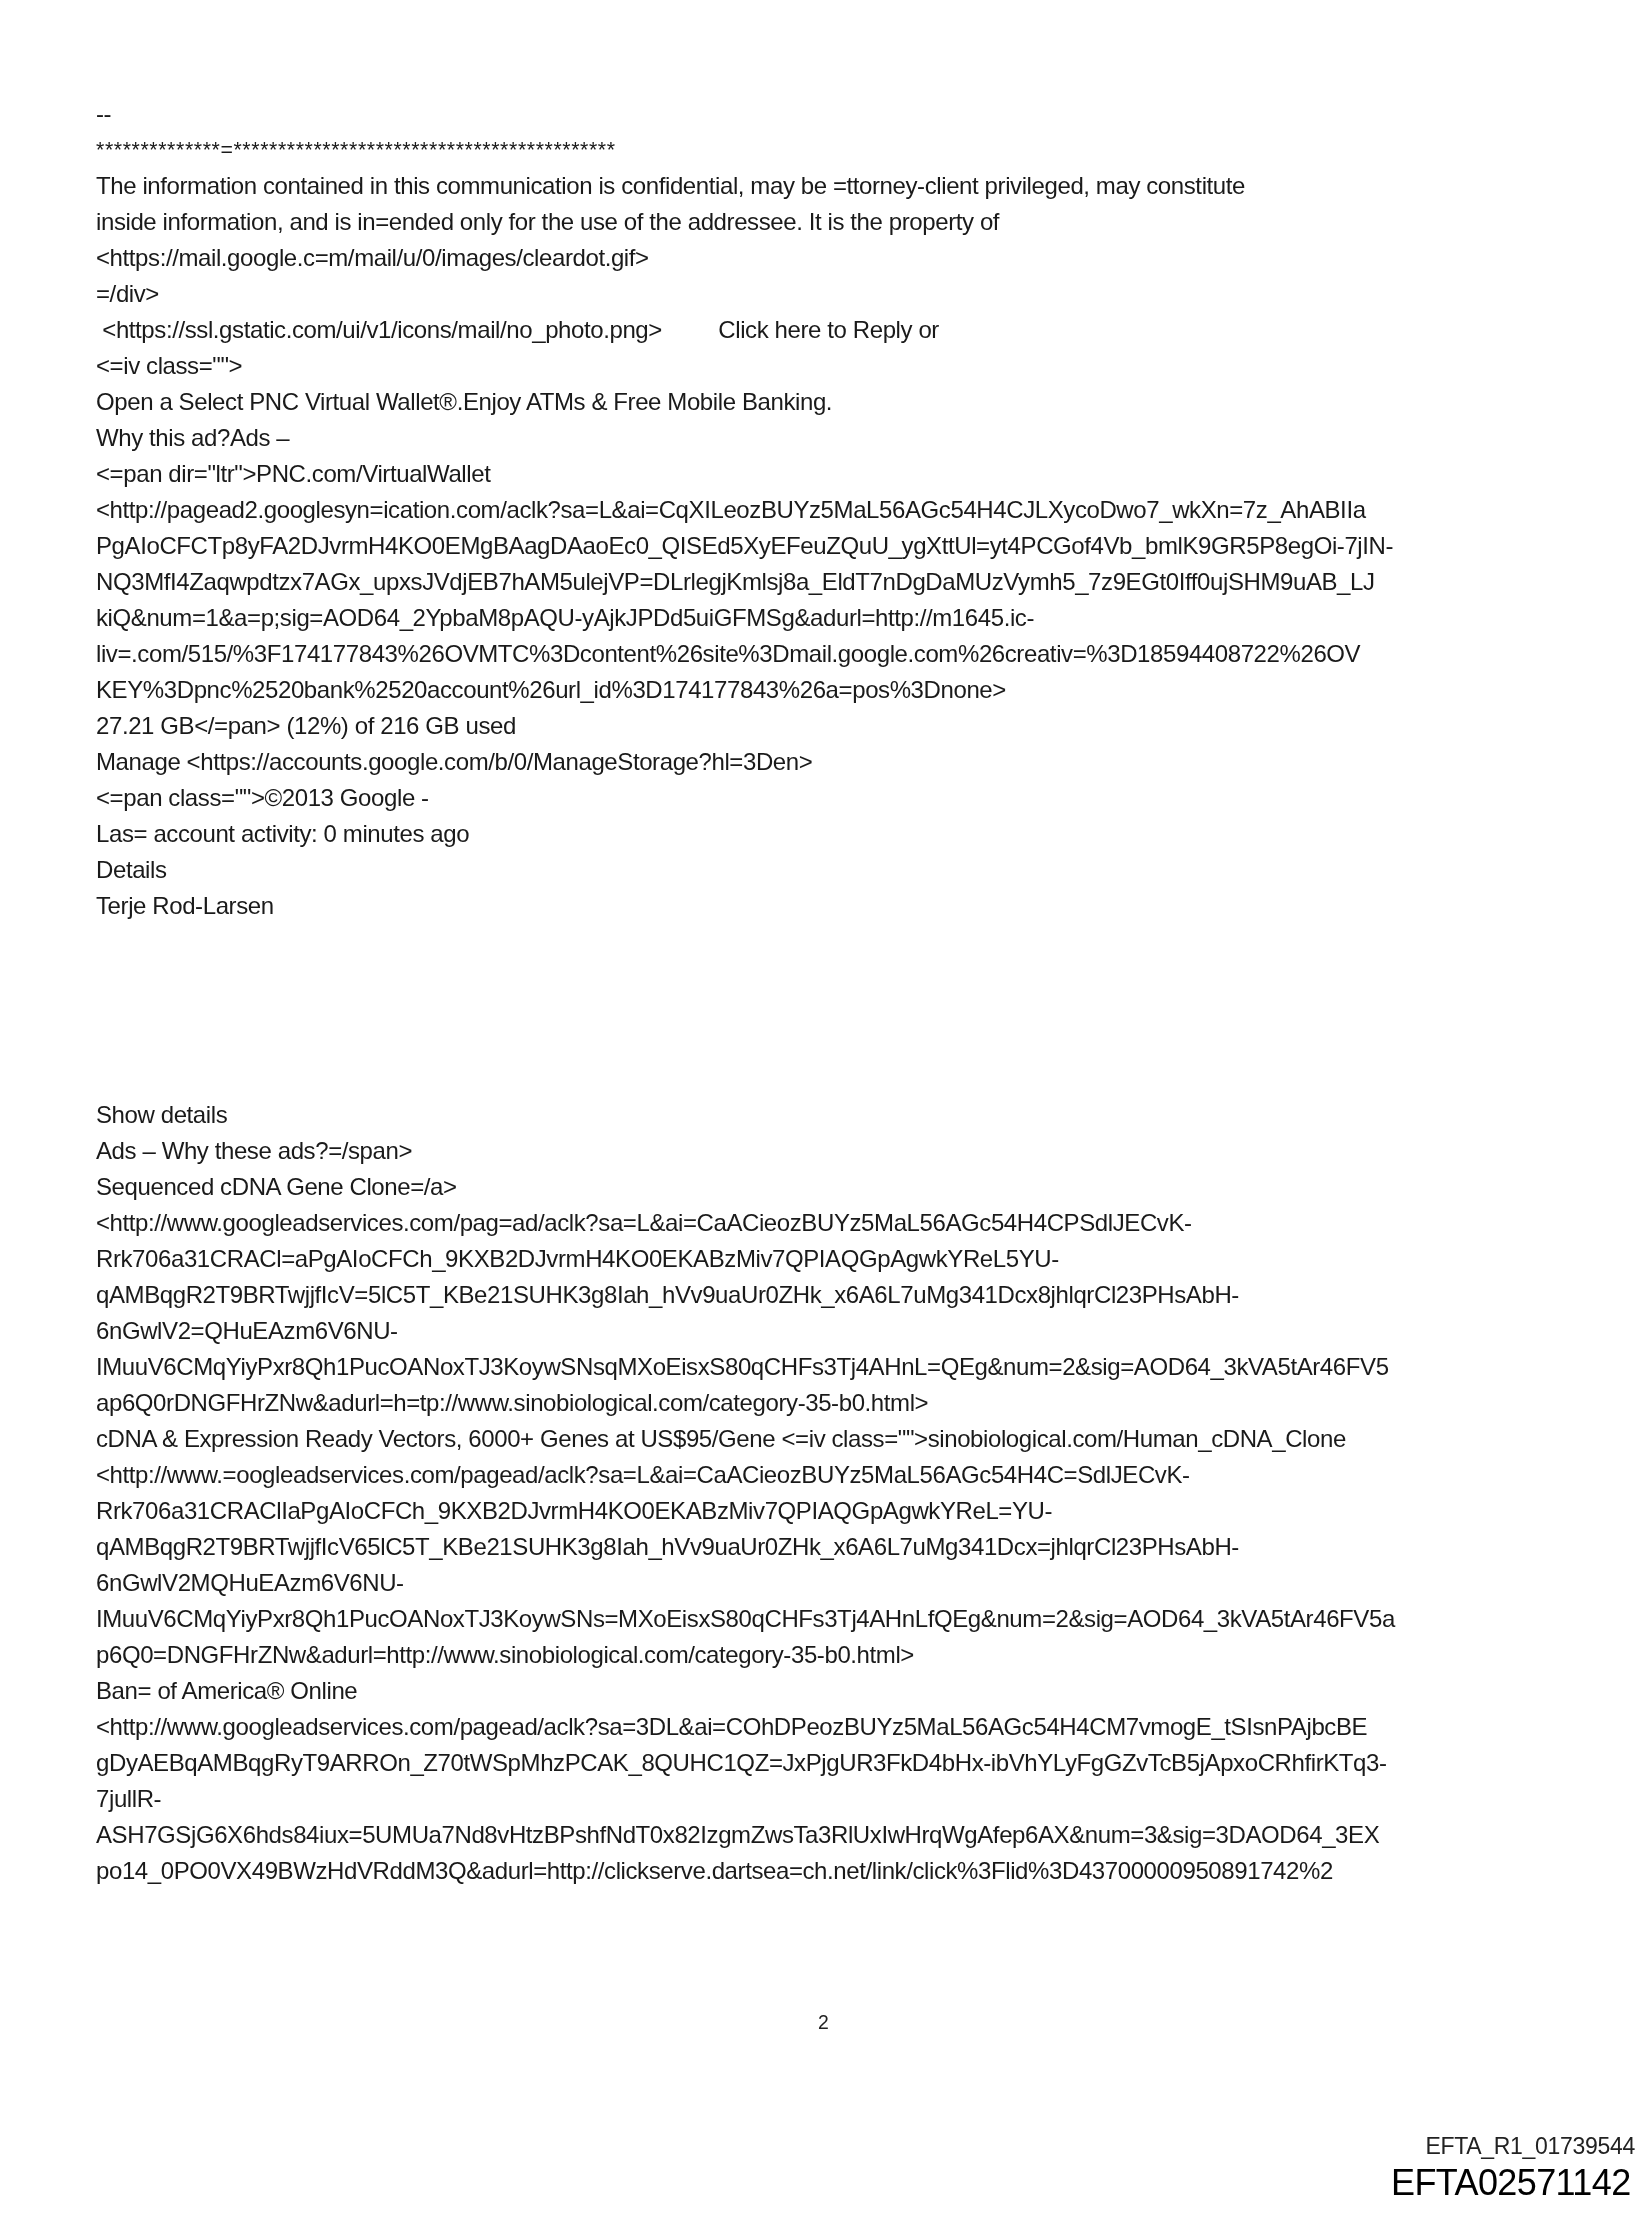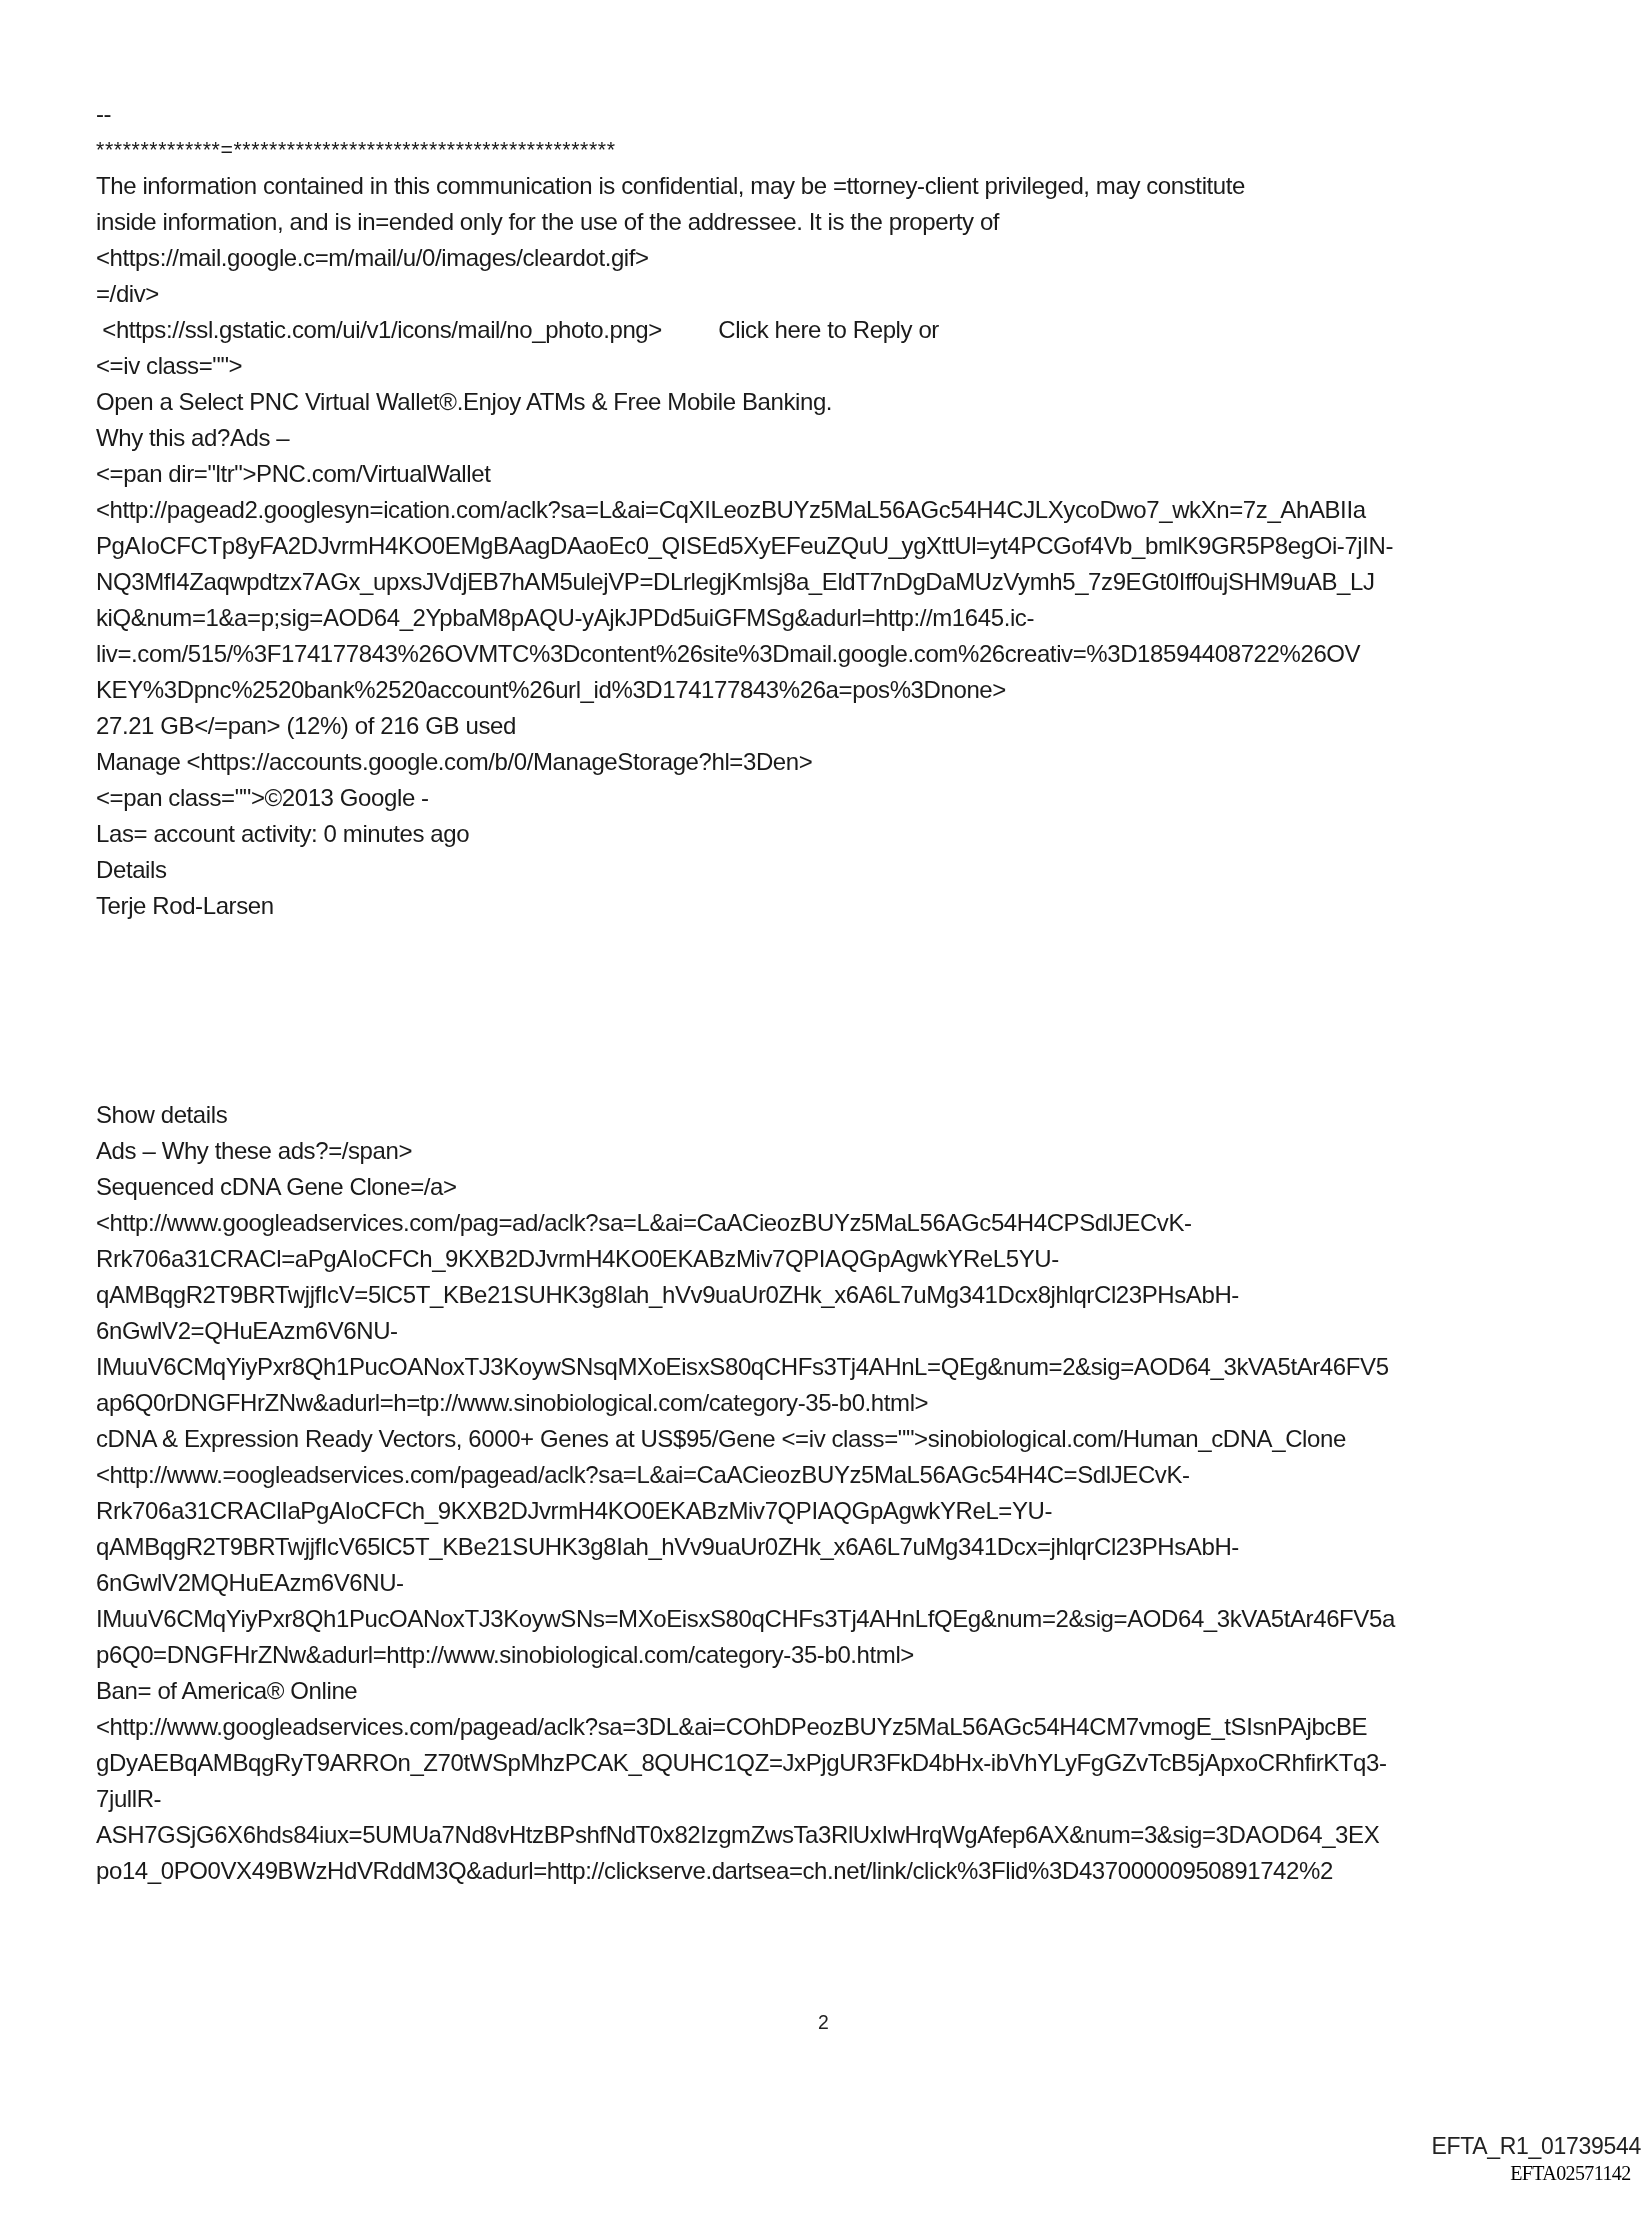--- a/index.html
+++ b/index.html
@@ -14,27 +14,27 @@
       color: #1a1a1a;
       white-space: pre;
       letter-spacing: -0.4px;
     }
     .stars { letter-spacing: 0.6px; font-size: 21.3px; }
     .page-number {
       position: absolute; left: 818px; top: 2011px;
       font-family: "Liberation Sans", sans-serif; font-size: 19.4px; color: #222;
     }
     .bates-1 {
-      position: absolute; right: 9px; top: 2133px;
+      position: absolute; right: 15px; top: 2133px;
       font-family: "Liberation Sans", sans-serif; font-size: 23px; color: #222;
       letter-spacing: -0.3px;
     }
     .bates-2 {
       position: absolute; right: 19.4px; top: 2162px;
-      font-family: Liberation Serif, serif; font-size: 20px; color: #000;
+      font-family: Liberation Sans, sans-serif; font-size: 36px; color: #000;
       letter-spacing: -0.6px;
     }
   </style>
 </head>
 <body>
 
 <div class="page">
 
   <div class="block" style="top: 96px;">
     <div class="line">--</div>

